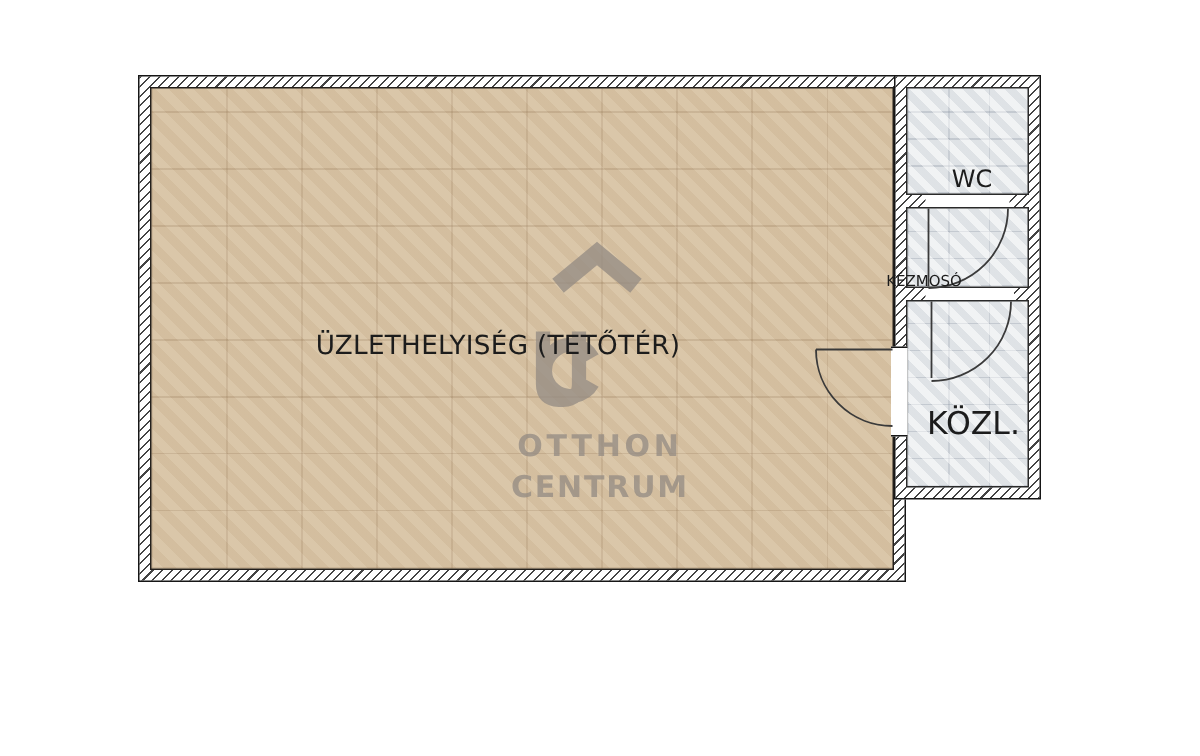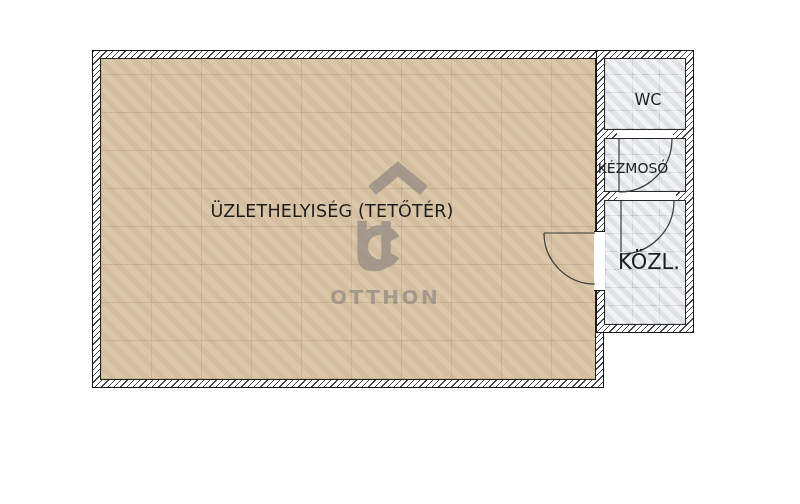--- a/index.html
+++ b/index.html
@@ -51,37 +51,38 @@
   .opening-kozl{left:617px;top:192px;width:59px;height:8px;}
   
   .watermark{
     position:absolute;left:330px;top:160px;width:140px;height:180px;
     z-index:4;opacity:.78;color:var(--watermark,#968d84);
     text-align:center;pointer-events:none;
   }
   .watermark svg{display:block;margin:0 auto;}
   .wm-stroke{stroke:var(--watermark,#968d84);fill:none;}
   .wm-line{
-    position:absolute;left:0;width:140px;text-align:left;
+    position:absolute;left:0;width:140px;text-align:center;
     font-weight:bold;font-size:20px;line-height:20px;
   }
   .wm-line1{top:127px;letter-spacing:2.5px;}
   .wm-line2{top:154px;letter-spacing:1.2px;}
   
   .doors{position:absolute;left:0;top:0;z-index:5;pointer-events:none;}
   .doors path{stroke:var(--door-line,#3a3a3a);stroke-width:1.2;fill:none;}
   
   .label{
     position:absolute;z-index:6;white-space:nowrap;
     transform:translate(-50%,-50%);
     color:var(--label-text,#1c1c1c);
+    margin-top:20px;
   }
   .label-main{left:332px;top:211px;font-size:17.5px;letter-spacing:.2px;}
   .label-wc{left:648px;top:99px;font-size:16px;}
-  .label-kez{left:633px;top:168px;font-size:14px;}
+  .label-kez{left:616px;top:168px;font-size:10px;}
   .label-kozl{left:649px;top:262px;font-size:21px;}
 </style>
 </head>
 <body>
 
 <div id="stage">
 
   <div class="wall main-wall"></div>
   <div class="wall annex-wall"></div>
 
@@ -94,20 +95,21 @@
   <div class="opening opening-kez"></div>
   <div class="opening opening-kozl"></div>
 
   <div class="watermark">
     <svg width="140" height="120" viewBox="0 0 140 120">
       <polyline class="wm-stroke" points="42,30.5 68,9 94,30.5" stroke-width="12"></polyline>
       <path class="wm-stroke" d="M32,61 L32,96 Q32,106.5 42.5,106.5 L45.5,106.5 Q56,106.5 56,96 L56,61" stroke-width="9.5"></path>
       <path class="wm-stroke" d="M65,95.5 A17,17 0 1 1 65,78.5" stroke-width="9.5"></path>
     </svg>
     <div class="wm-line wm-line1">OTTHON</div>
+    <div class="wm-line wm-line2">CENTRUM</div>
   </div>
 
   <svg class="doors" width="800" height="504" viewBox="0 0 800 504">
     <path d="M595,233 L544,233"></path>
     <path d="M544,233 A51,51 0 0 0 595,284"></path>
     <path d="M619,139 L619,191"></path>
     <path d="M672,139 A53,53 0 0 1 619,192"></path>
     <path d="M621,201 L621,252"></path>
     <path d="M674,201 A53,53 0 0 1 621,254"></path>
   </svg>

